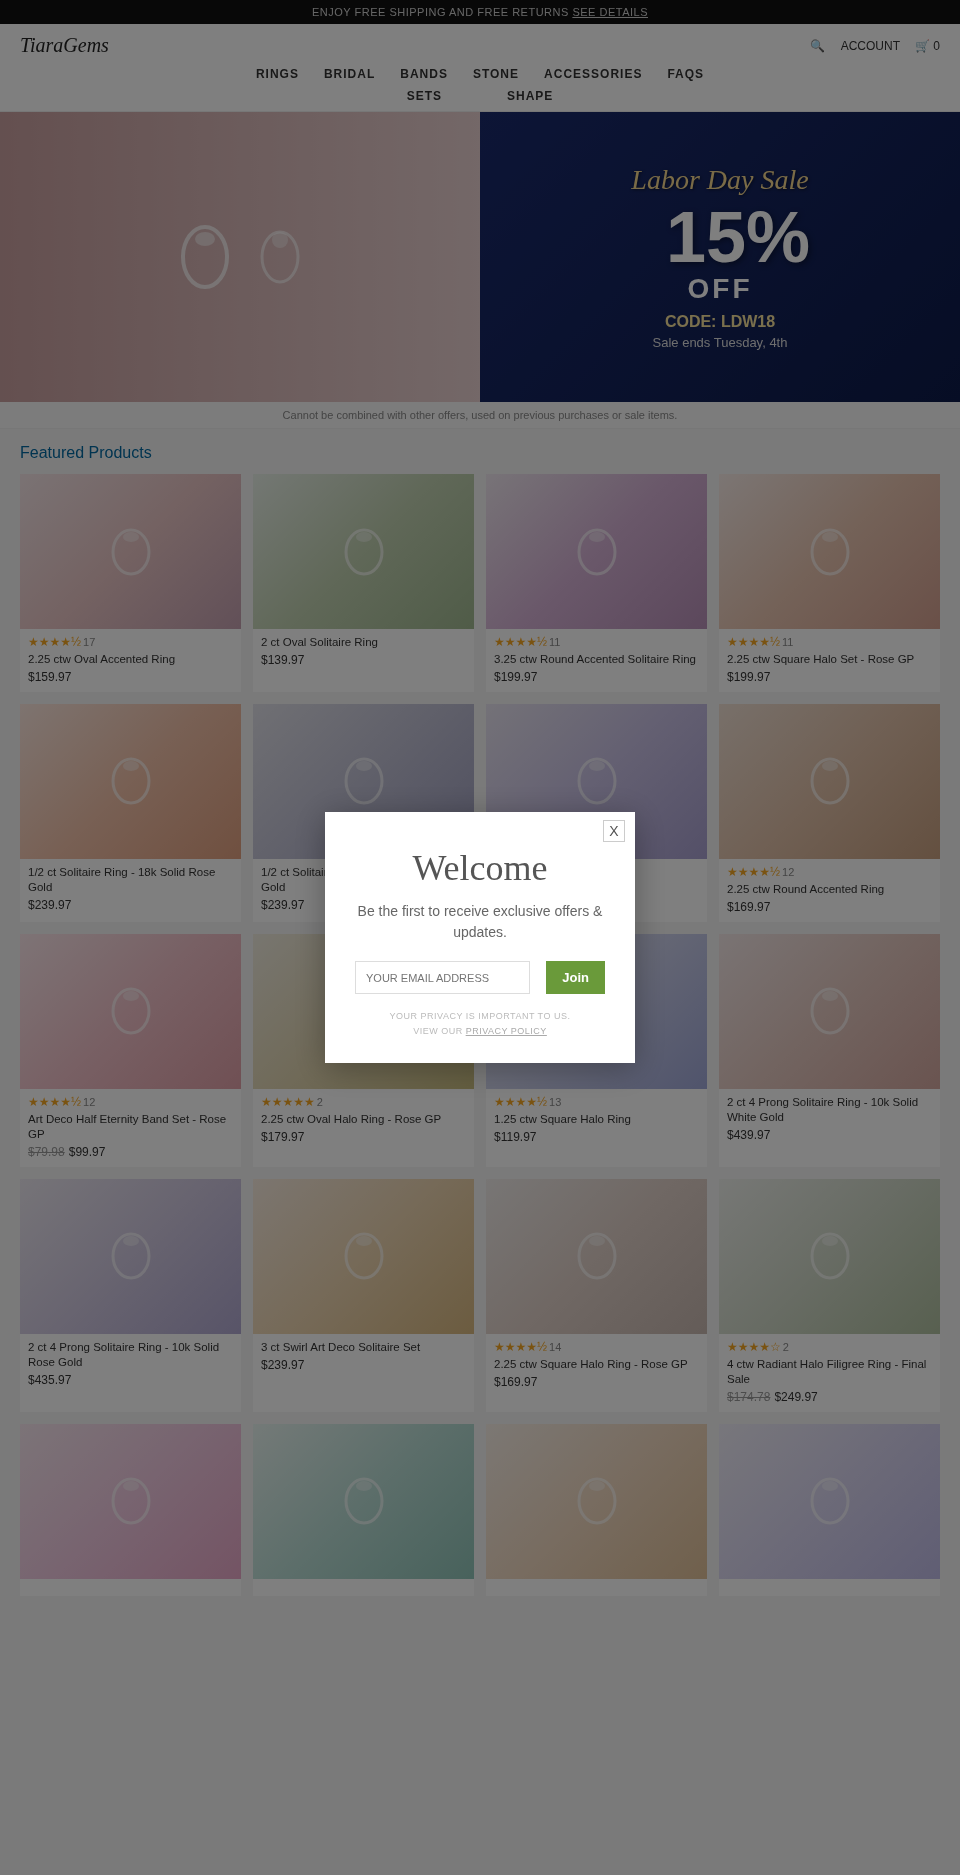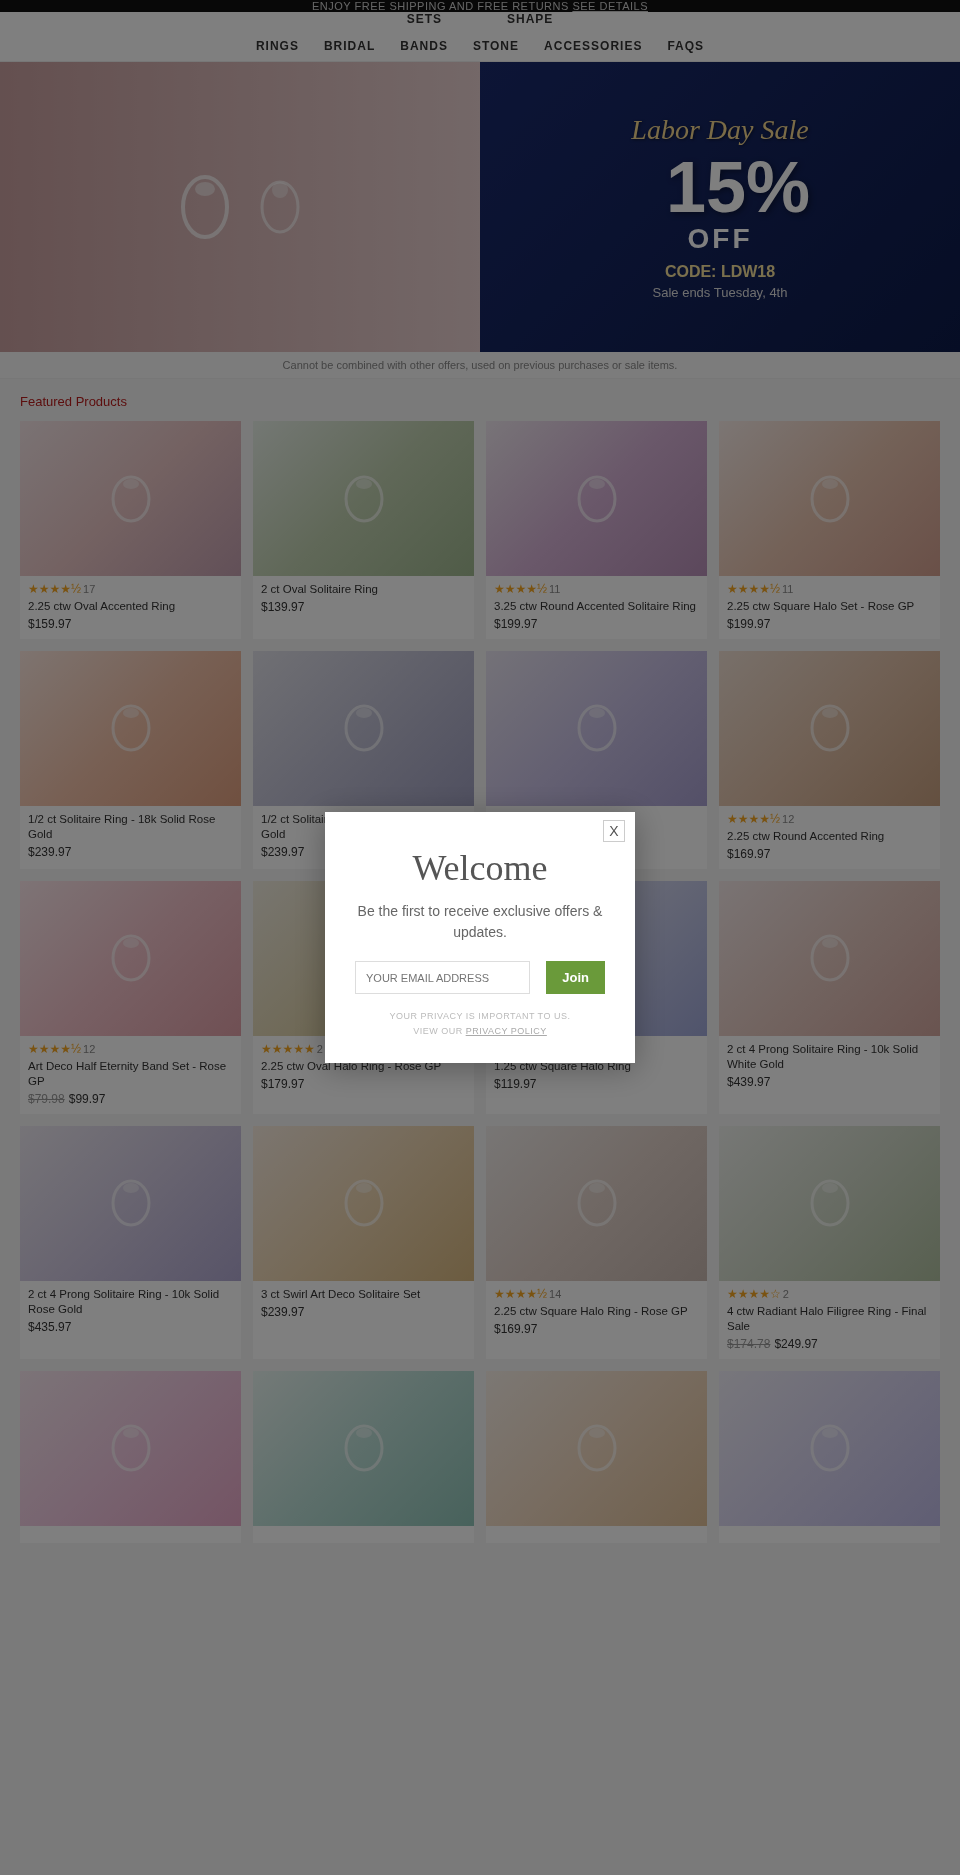--- a/index.html
+++ b/index.html
@@ -4,20 +4,21 @@
   <style>
     * { margin: 0; padding: 0; box-sizing: border-box; }
     body { font-family: Arial, sans-serif; background: #f5f5f5; width: 960px; }
 
     
     .top-banner {
       background: #111;
       color: #ccc;
       text-align: center;
       font-size: 11px;
+      padding: 6px;
       letter-spacing: 0.5px;
     }
     .top-banner a { color: #ccc; text-decoration: underline; }
 
     
     nav {
       background: #fff;
       border-bottom: 1px solid #eee;
       padding: 0 20px;
     }
@@ -132,22 +133,22 @@
       color: #888;
       padding: 7px;
       border-bottom: 1px solid #eee;
     }
 
     
     .featured-section {
       padding: 15px 20px;
     }
     .section-title {
-      font-size: 13px;
-      color: #b91c1c;
+      font-size: 16px;
+      color: #0369a1;
       margin-bottom: 12px;
       font-weight: normal;
     }
     .products-grid {
       display: grid;
       grid-template-columns: repeat(4, 1fr);
       gap: 12px;
     }
     .product-card {
       background: #fff;
@@ -314,32 +315,40 @@
     </div>
   </div>
 </div>
 
 <div class="top-banner">
   <span>ENJOY FREE SHIPPING AND FREE RETURNS</span>
   <a href="#">SEE DETAILS</a>
 </div>
 
 <nav>
-  <div class="nav-links" style="padding-top:0;padding-bottom:8px;">
-    <a href="#">SETS</a>
-    <a href="#" style="margin-left:40px;">SHAPE</a>
+  <div class="nav-top">
+    <div class="logo">TiaraGems</div>
+    <div class="nav-icons">
+      <span>🔍</span>
+      <span>ACCOUNT</span>
+      <span>🛒 <span>0</span></span>
+    </div>
   </div>
   <div class="nav-links">
     <a href="#">RINGS</a>
     <a href="#">BRIDAL</a>
     <a href="#">BANDS</a>
     <a href="#">STONE</a>
     <a href="#">ACCESSORIES</a>
     <a href="#">FAQS</a>
   </div>
+  <div class="nav-links" style="padding-top:0;padding-bottom:8px;">
+    <a href="#">SETS</a>
+    <a href="#" style="margin-left:40px;">SHAPE</a>
+  </div>
 </nav>
 
 <div class="hero">
   <div class="hero-left">
     <div class="hero-left-bg">
       <div style="display:flex;gap:20px;align-items:center;">
 
         <svg width="60" height="80" viewBox="0 0 60 80">
           <ellipse cx="30" cy="40" rx="22" ry="30" fill="none" stroke="rgba(255,255,255,0.7)" stroke-width="4"></ellipse>
           <ellipse cx="30" cy="22" rx="10" ry="7" fill="rgba(255,255,255,0.5)"></ellipse>

